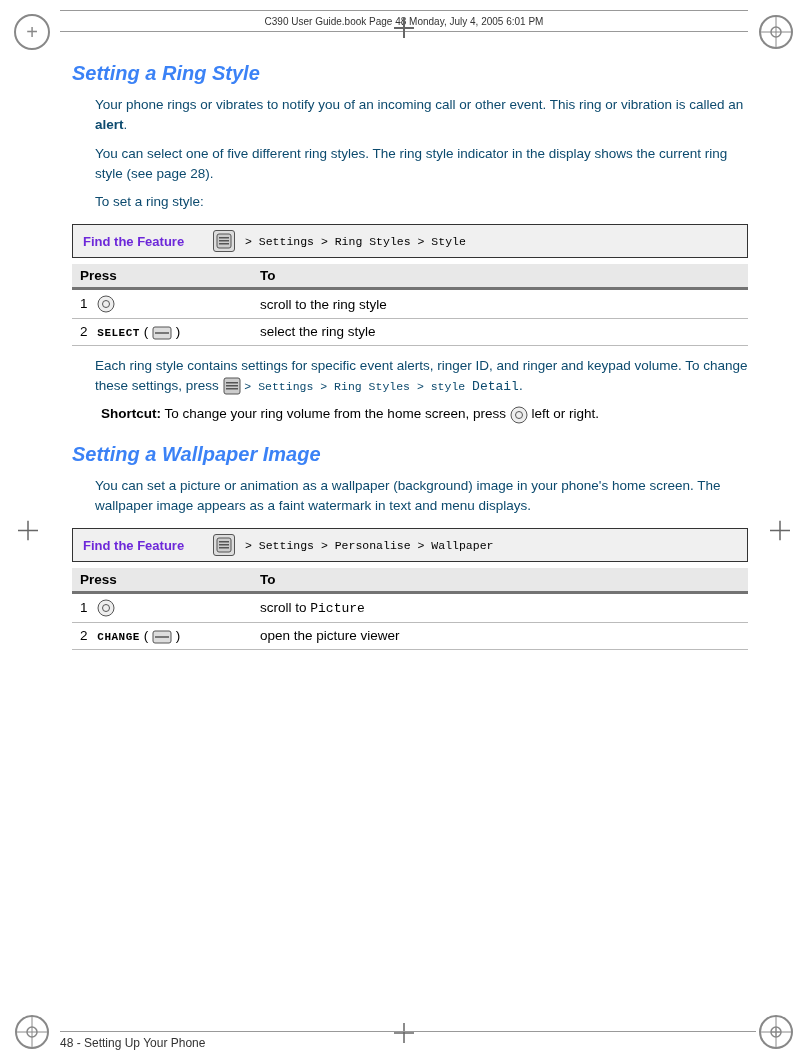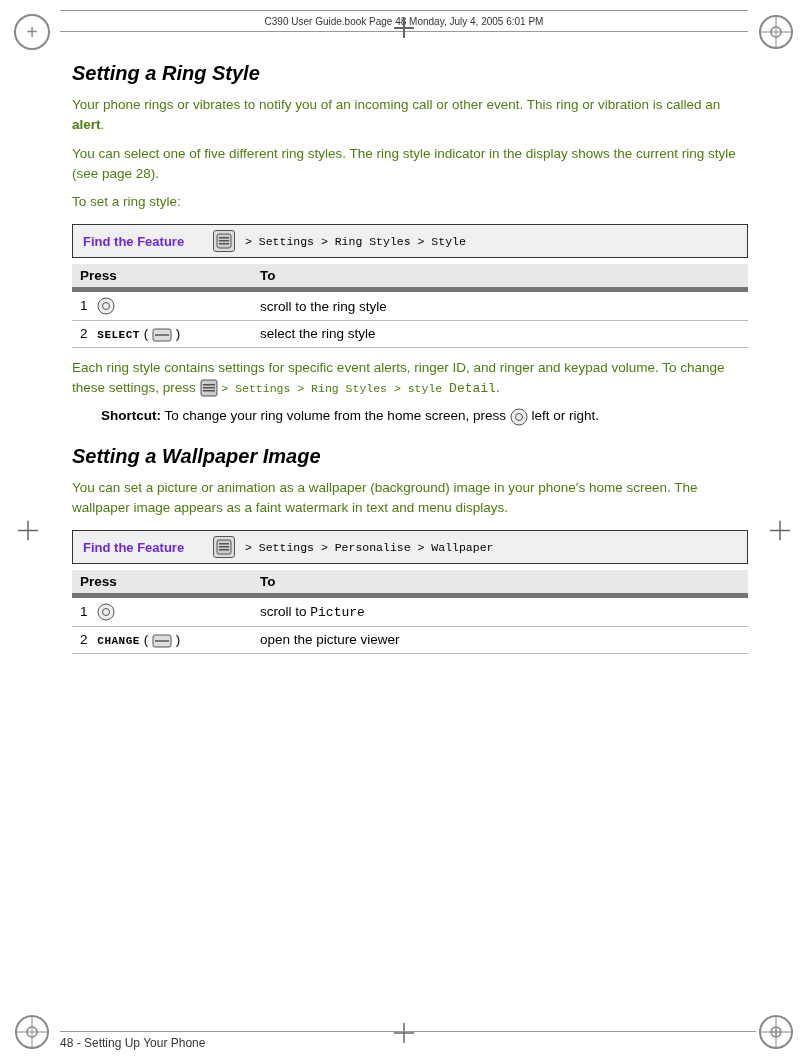--- a/index.html
+++ b/index.html
@@ -92,31 +92,32 @@
       left: 72px;
       right: 60px;
       bottom: 50px;
     }
 
     
     .section-title {
       font-size: 20px;
       font-style: italic;
       font-weight: bold;
-      color: #000000;
+      color: #3b82f6;
       margin-bottom: 10px;
       margin-top: 18px;
     }
 
     
     .body-text {
       font-size: 13.5px;
       line-height: 1.5;
-      color: #4d7c0f;
+      color: #0c4a6e;
       margin-bottom: 8px;
+      margin-left: 23px;
     }
 
     .body-text b {
       font-weight: bold;
     }
 
     
     .find-feature-box {
       border: 1px solid #333;
       background: #f0f0f0;
@@ -163,21 +164,21 @@
     }
 
     .press-table thead tr {
       background: #e8e8e8;
     }
 
     .press-table th {
       text-align: left;
       padding: 4px 8px;
       font-weight: bold;
-      border-bottom: 5px solid #737373;
+      border-bottom: 3px solid #737373;
       font-size: 13.5px;
     }
 
     .press-table th:first-child {
       width: 180px;
     }
 
     .press-table td {
       padding: 5px 8px;
       border-bottom: 1px solid #bbb;

